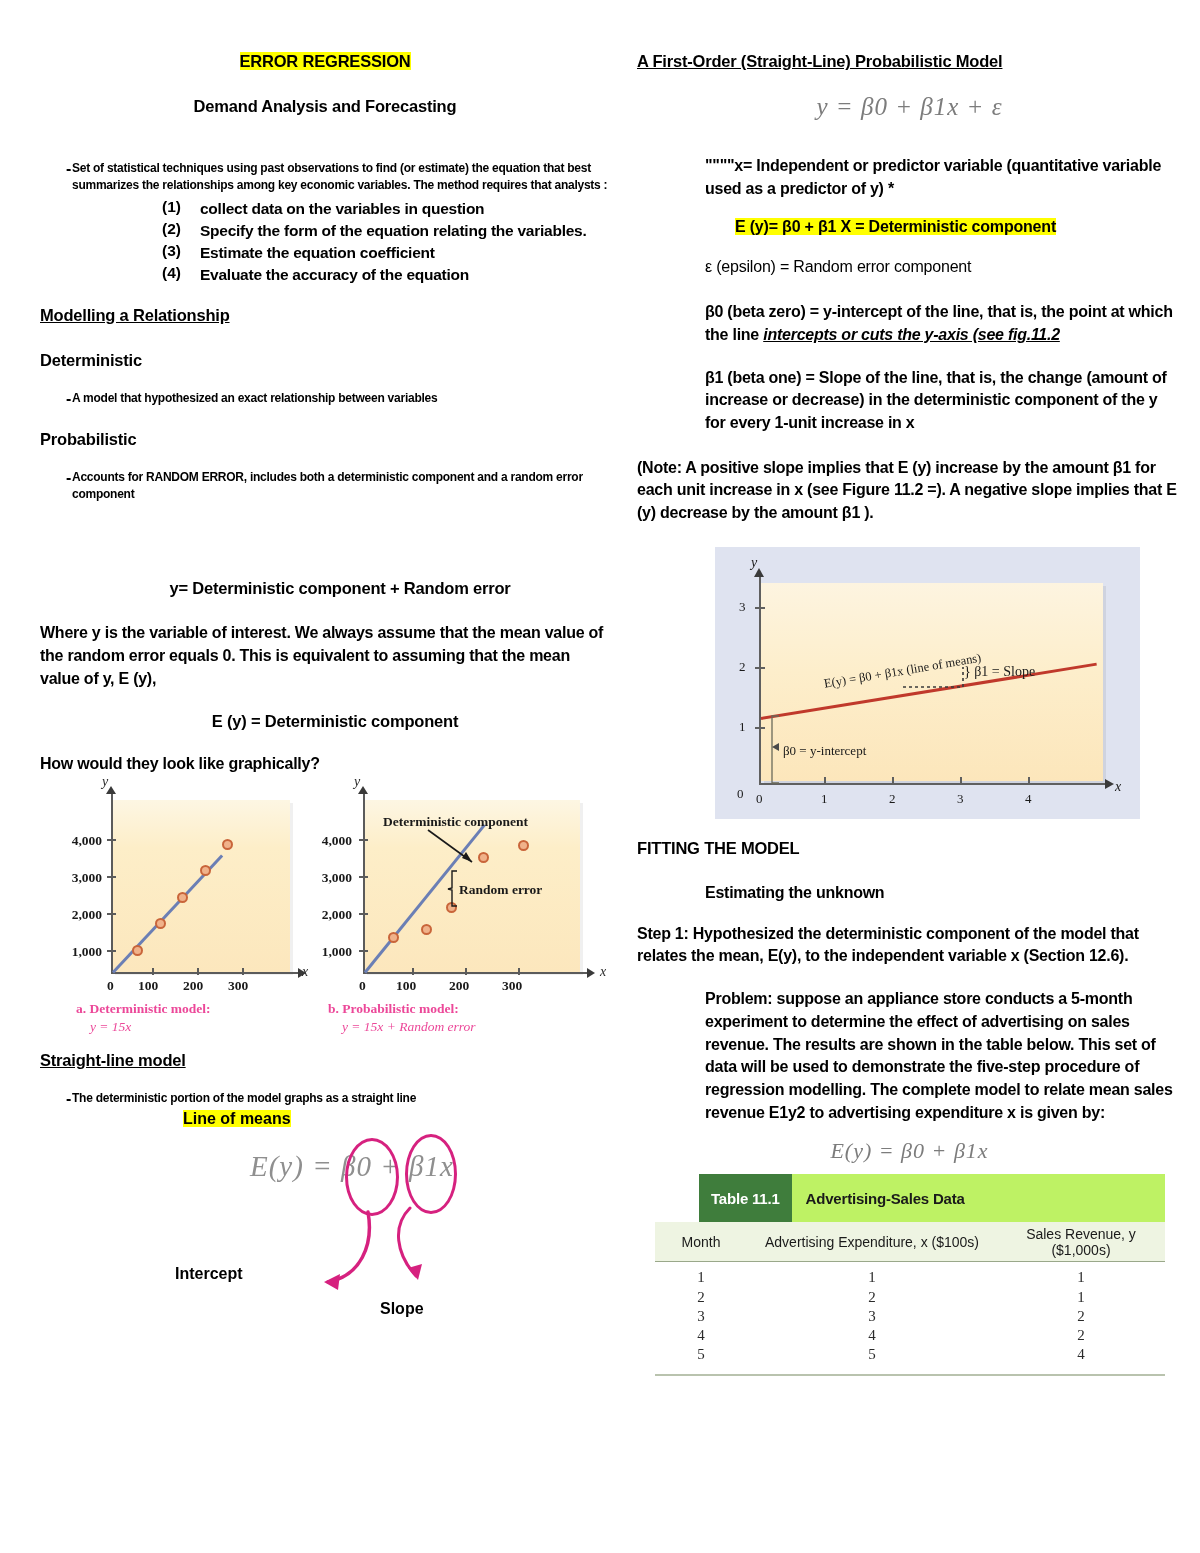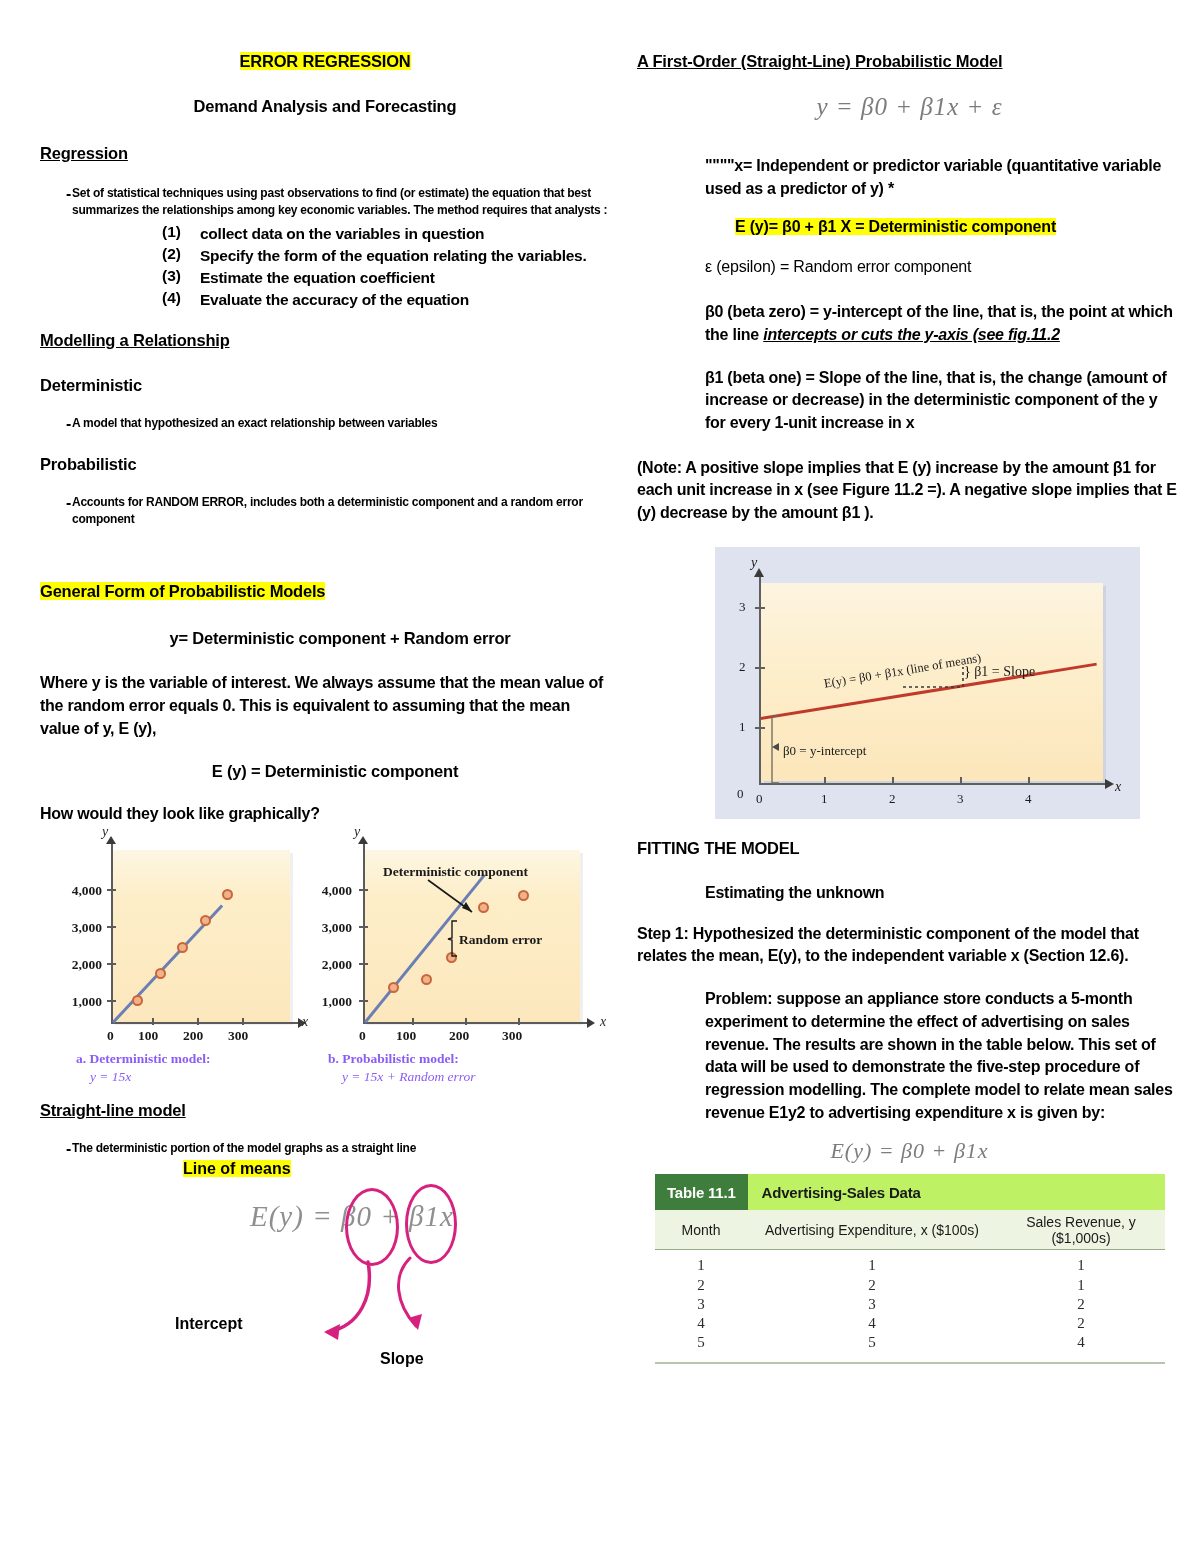--- a/index.html
+++ b/index.html
@@ -93,21 +93,21 @@
   }
   .ytick-mark { position:absolute; width:9px; height:2px; background:#5b5b5b; }
   .xtick-mark { position:absolute; width:2px; height:7px; background:#5b5b5b; }
   .xtick-lbl {
     position:absolute; font-family:"Liberation Serif", serif;
     font-size:13.5px; font-weight:700; color:#1a1a1a;
   }
   .cap {
     position:absolute; left:36px; top:218px; width:240px;
     font-family:"Liberation Serif", serif; font-size:13.5px;
-    font-weight:700; color:#8b5cf6; line-height:1.35;
+    font-weight:700; color:#ec4899; line-height:1.35;
   }
   .cap .eq { display:block; padding-left:14px; font-style:italic; font-weight:400; }
   .dot {
     position:absolute; width:11px; height:11px; border-radius:50%;
     background:#f0b28a; border:2px solid #c9653a;
   }
   .trendline { position:absolute; background:#6b7fb5; height:3px; transform-origin:0 50%; }
   .anno-lbl {
     position:absolute; font-family:"Liberation Serif", serif;
     font-size:13.5px; font-weight:700; color:#1a1a1a; white-space:nowrap;
@@ -152,21 +152,21 @@
     font-size:29px; color:#8f8f8f; letter-spacing:1px;
   }
   .ellipse {
     position:absolute; border:3px solid #d6217f; border-radius:50%;
     background:transparent;
   }
   .pink-lbl { position:absolute; font-size:16px; font-weight:700; }
 
   
   .tbl-wrap { width:510px; margin-left:18px; margin-top:10px; }
-  .tbl-head { display:flex; align-items:stretch; height:36px; }
+  .tbl-head { display:flex; align-items:stretch; height:48px;margin-left:44px; }
   .tbl-num {
     background:#3f7d3c; color:#fff; font-weight:700; font-size:15px;
     display:flex; align-items:center; padding:0 12px; letter-spacing:-0.2px;
   }
   .tbl-title {
     flex:1; background:#bef264; color:#1a1a1a; font-weight:700; font-size:15px;
     display:flex; align-items:center; padding-left:14px; letter-spacing:-0.2px;
   }
   .tbl-colhdr {
     display:flex; background:#eef4e2; height:40px; align-items:center;
@@ -193,21 +193,20 @@
     <div class="h-center">
       <span class="hl">ERROR REGRESSION</span>
     </div>
 
     <div style="height:26px"></div>
 
     <div class="h-center">Demand Analysis and Forecasting</div>
 
     <div style="height:28px"></div>
 
-    <div class="h-underline">Regression</div>
 
     <div style="height:16px"></div>
 
     <div class="bullet-row">
       <div class="bullet-dash">-</div>
       <div class="bullet-txt">Set of statistical techniques using past observations to find (or estimate) the equation that best summarizes the relationships among key economic variables. The method requires that analysts :</div>
     </div>
 
     <div style="height:2px"></div>
 
@@ -251,23 +250,20 @@
 
     <div style="height:14px"></div>
 
     <div class="bullet-row">
       <div class="bullet-dash">-</div>
       <div class="bullet-txt">Accounts for RANDOM ERROR, includes both a deterministic component and a random error component</div>
     </div>
 
     <div style="height:52px"></div>
 
-    <div class="h-plain">
-      <span class="hl">General Form of Probabilistic Models</span>
-    </div>
 
     <div style="height:22px"></div>
 
     <div class="h-center" style="padding-left:30px;">y= Deterministic component + Random error</div>
 
     <div style="height:24px"></div>
 
     <div class="para">Where y is the variable of interest. We always assume that the mean value of the random error equals 0. This is equivalent to assuming that the mean value of y, E (y),</div>
 
     <div style="height:22px"></div>

